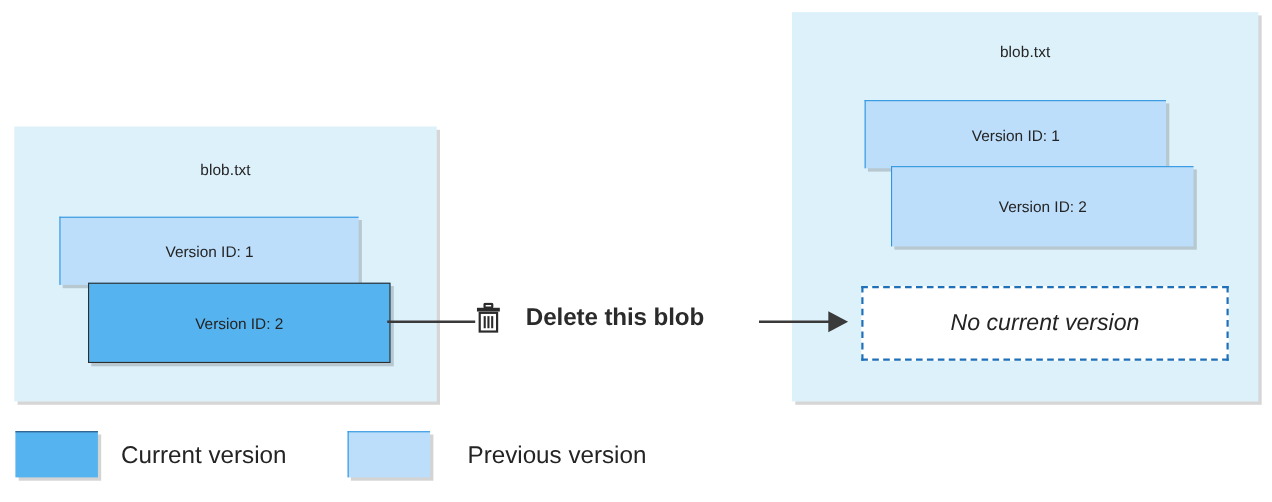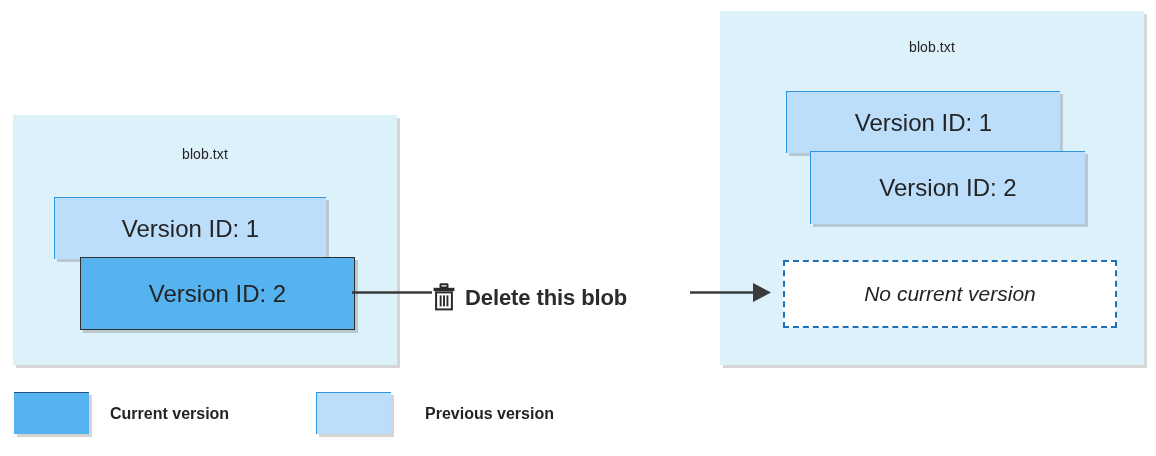--- a/index.html
+++ b/index.html
@@ -43,21 +43,21 @@
   #panel-left .panel-title  { top: 26px; }
   #panel-right .panel-title { top: 23px; }
 
   
   .version-card {
     position: absolute;
     box-sizing: border-box;
     display: flex;
     align-items: center;
     justify-content: center;
-    font-size: 24px;
+    font-size: 14px;
     line-height: 26px;
     color: #242424;
     box-shadow: 3px 3px 0 0 rgba(0,0,0,0.17);
   }
   .version-card.previous {
     background: #bcdefa;
     border-top: 1.5px solid #2f96e0;
     border-left: 1.5px solid #2f96e0;
   }
   .version-card.current {
@@ -102,22 +102,22 @@
     pointer-events: none;
     z-index: 5;
   }
 
   #delete-label {
     position: absolute;
     left: 432px;
     top: 275px;
     height: 36px;
     display: flex;
-    align-items: flex-end;
-    gap: 9px;
+    align-items: flex-start;
+    gap: 22px;
     z-index: 6;
     background: transparent;
   }
   #delete-label .label-text {
     font-size: 22px;
     font-weight: bold;
     color: #2b2b2b;
     white-space: nowrap;
     letter-spacing: -0.1px;
   }
@@ -141,25 +141,24 @@
     border-top: 1.5px solid #24527c;
   }
   #legend-sw-previous {
     left: 316px; top: 392px;
     background: #bcdefa;
     border-top: 1.5px solid #2f96e0;
     border-left: 1.5px solid #2f96e0;
   }
   .legend-label {
     position: absolute;
-    font-size: 16px;
+    font-size: 22px;
     line-height: 28px;
     color: #242424;
     white-space: nowrap;
-    font-weight: bold;
   }
   #legend-lbl-current  { left: 110px; top: 400px; }
   #legend-lbl-previous { left: 414px; top: 400px; margin-left: 11px; }
 </style>
 </head>
 <body>
 
 <div class="canvas">
 
   <div class="blob-panel" id="panel-left">

